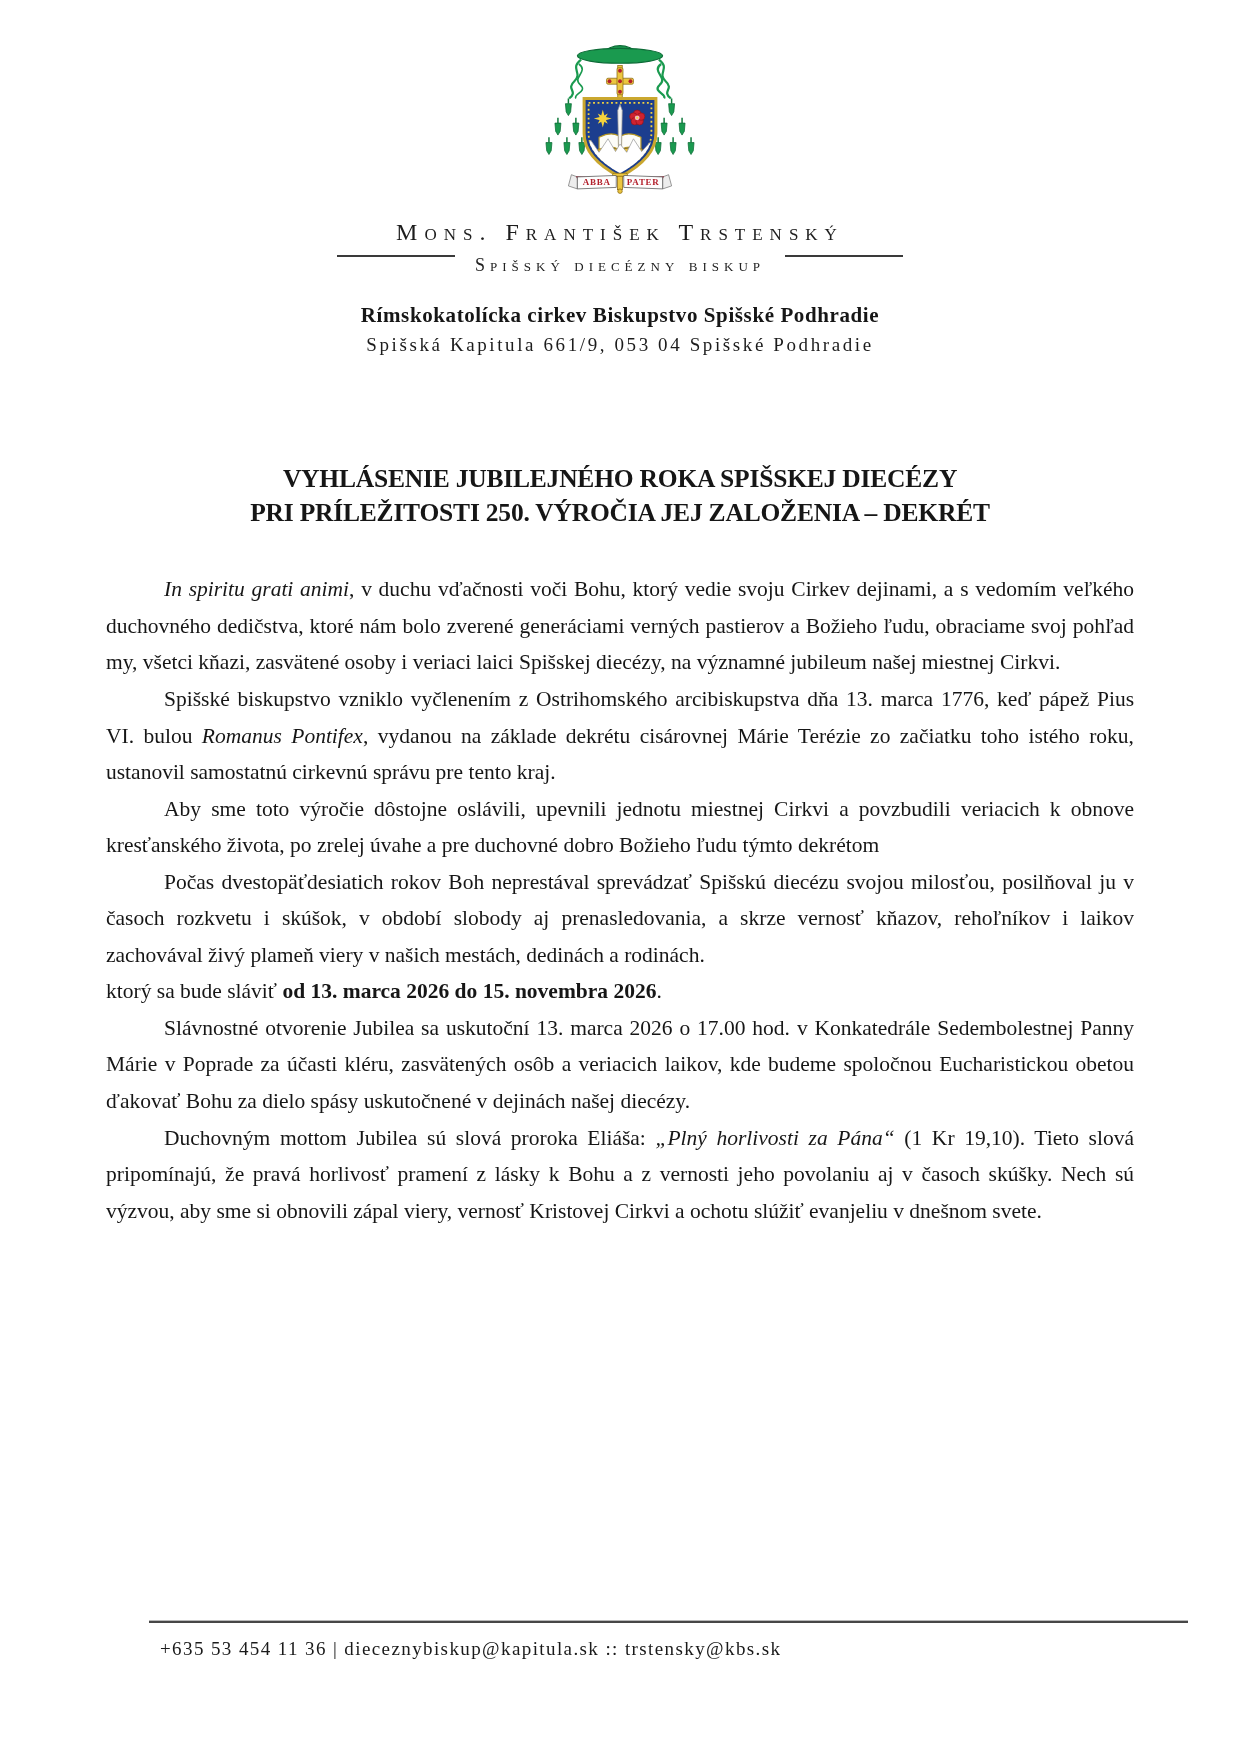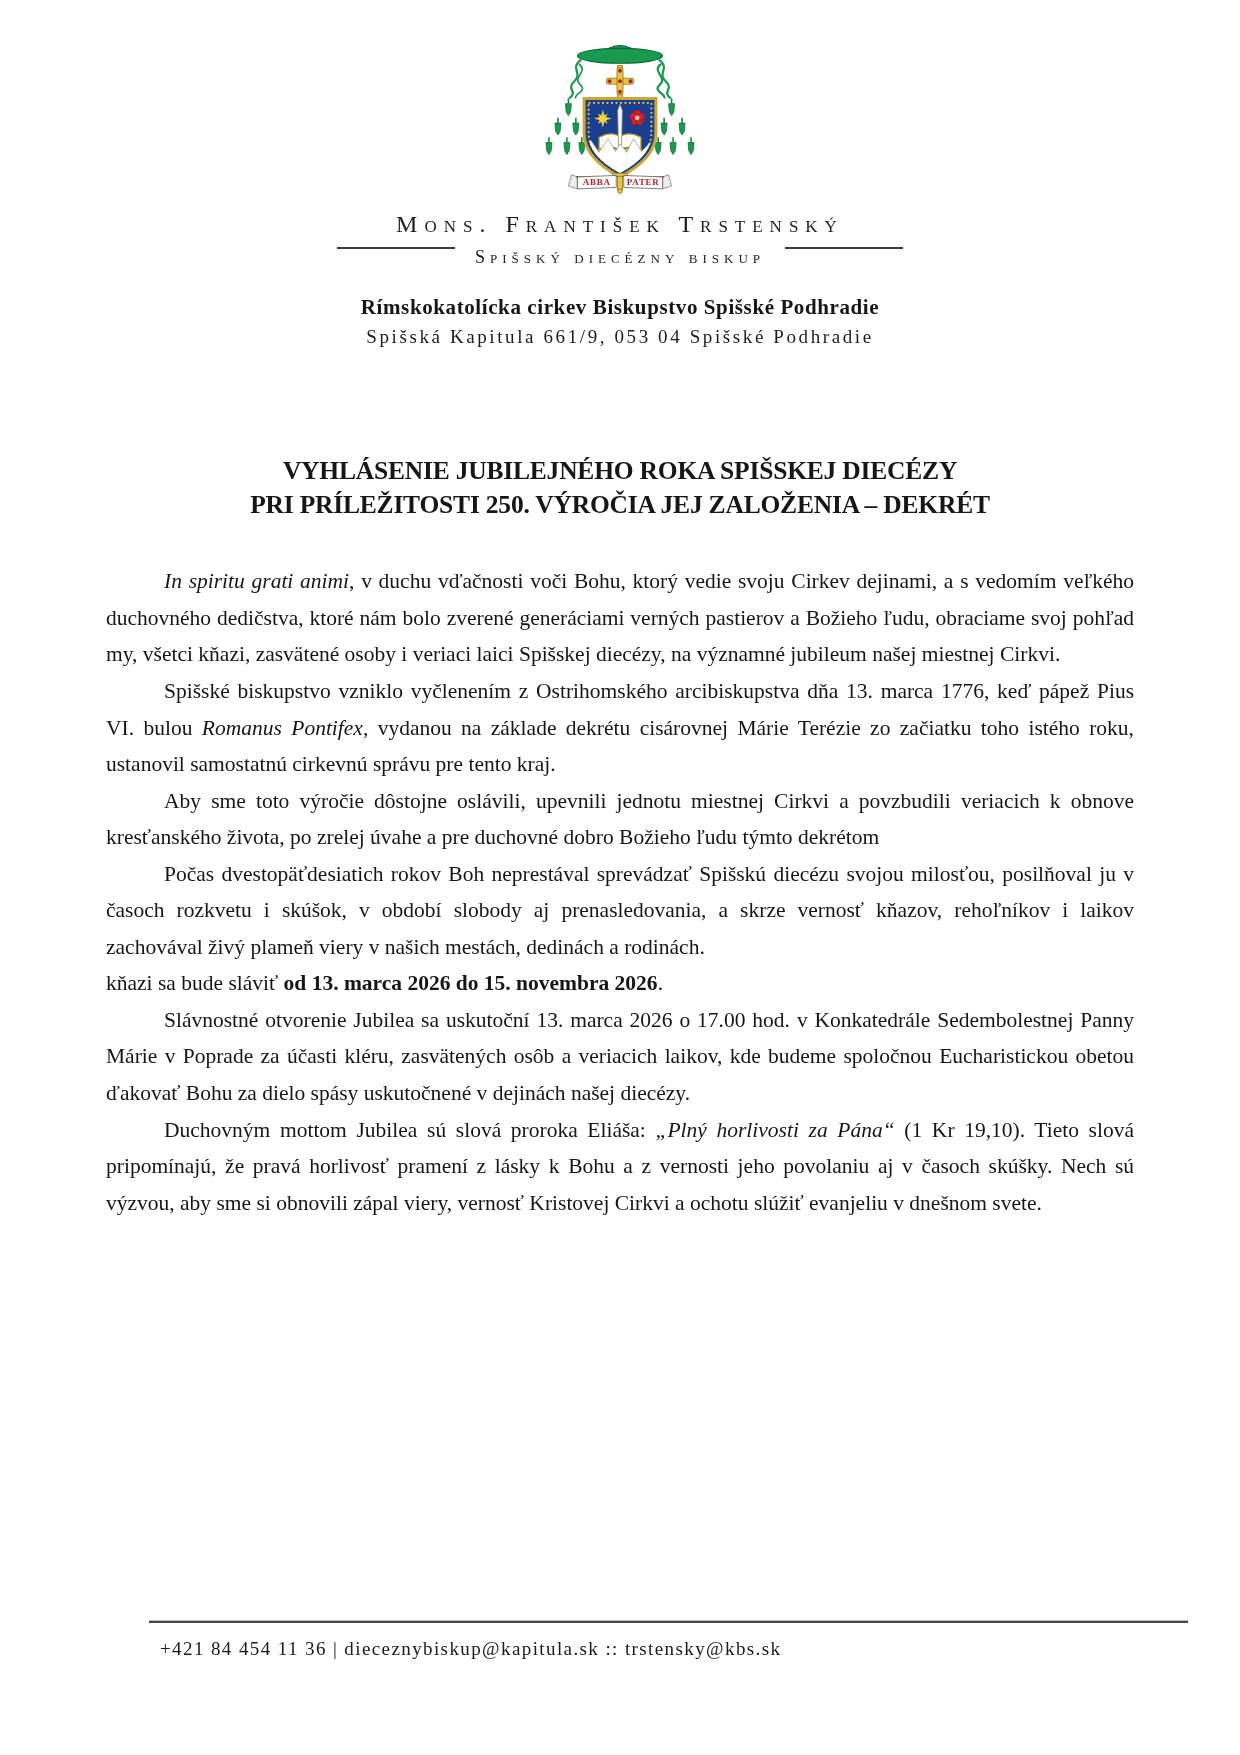--- a/index.html
+++ b/index.html
@@ -9,21 +9,21 @@
     margin:0 auto;
     background:#ffffff;
     color:#161616;
     font-family:"Liberation Serif","DejaVu Serif",serif;
     overflow:hidden;
   }
   
   .letterhead{padding-top:34px;text-align:center;}
   .crest{display:inline-block;width:172px;height:161px;}
   .bishop-name{
-    margin-top:12px;
+    margin-top:20px;
     font-size:24px;
     font-variant:small-caps;
     letter-spacing:7px;
     color:#1d1d1d;
   }
   .role-row{
     margin-top:9px;
     display:flex;align-items:flex-start;justify-content:center;gap:20px;
   }
   .role-line{width:118px;height:2px;background:#3a3a3a;}
@@ -205,23 +205,23 @@
   </div>
 
   <div class="body-block">
 
     <p class="indented"><span class="seg-italic">In spiritu grati animi</span><span>, v duchu vďačnosti voči Bohu, ktorý vedie svoju Cirkev dejinami, a s vedomím veľkého duchovného dedičstva, ktoré nám bolo zverené generáciami verných pastierov a Božieho ľudu, obraciame svoj pohľad my, všetci kňazi, zasvätené osoby i veriaci laici Spišskej diecézy, na významné jubileum našej miestnej Cirkvi.</span></p>
     <p class="indented"><span>Spišské biskupstvo vzniklo vyčlenením z Ostrihomského arcibiskupstva dňa 13. marca 1776, keď pápež Pius VI. bulou </span><span class="seg-italic">Romanus Pontifex</span><span>, vydanou na základe dekrétu cisárovnej Márie Terézie zo začiatku toho istého roku, ustanovil samostatnú cirkevnú správu pre tento kraj.</span></p>
     <p class="indented"><span>Aby sme toto výročie dôstojne oslávili, upevnili jednotu miestnej Cirkvi a povzbudili veriacich k obnove kresťanského života, po zrelej úvahe a pre duchovné dobro Božieho ľudu týmto dekrétom</span></p>
     <p class="indented"><span>Počas dvestopäťdesiatich rokov Boh neprestával sprevádzať Spišskú diecézu svojou milosťou, posilňoval ju v časoch rozkvetu i skúšok, v období slobody aj prenasledovania, a skrze vernosť kňazov, rehoľníkov i laikov zachovával živý plameň viery v našich mestách, dedinách a rodinách.</span></p>
 
 
-    <p><span>kňazi sa bude sláviť </span><span class="seg-bold">od 13. marca 2026 do 15. novembra 2026</span><span>.</span></p>
+    <p><span>ktorý sa bude sláviť </span><span class="seg-bold">od 13. marca 2026 do 15. novembra 2026</span><span>.</span></p>
     <p class="indented"><span>Slávnostné otvorenie Jubilea sa uskutoční 13. marca 2026 o 17.00 hod. v Konkatedrále Sedembolestnej Panny Márie v Poprade za účasti kléru, zasvätených osôb a veriacich laikov, kde budeme spoločnou Eucharistickou obetou ďakovať Bohu za dielo spásy uskutočnené v dejinách našej diecézy.</span></p>
     <p class="indented"><span>Duchovným mottom Jubilea sú slová proroka Eliáša: </span><span class="seg-italic">„Plný horlivosti za Pána“</span><span> (1 Kr 19,10). Tieto slová pripomínajú, že pravá horlivosť pramení z lásky k Bohu a z vernosti jeho povolaniu aj v časoch skúšky. Nech sú výzvou, aby sme si obnovili zápal viery, vernosť Kristovej Cirkvi a ochotu slúžiť evanjeliu v dnešnom svete.</span></p>
   </div>
 
   <div class="footer">
     <div class="footer-rule"></div>
-    <div class="footer-contact">+421 84 454 11 36 | dieceznybiskup@kapitula.sk :: trstensky@kbs.sk</div>
+    <div class="footer-contact">+635 53 454 11 36 | dieceznybiskup@kapitula.sk :: trstensky@kbs.sk</div>
   </div>
 
 </div>
 
 </body></html>

